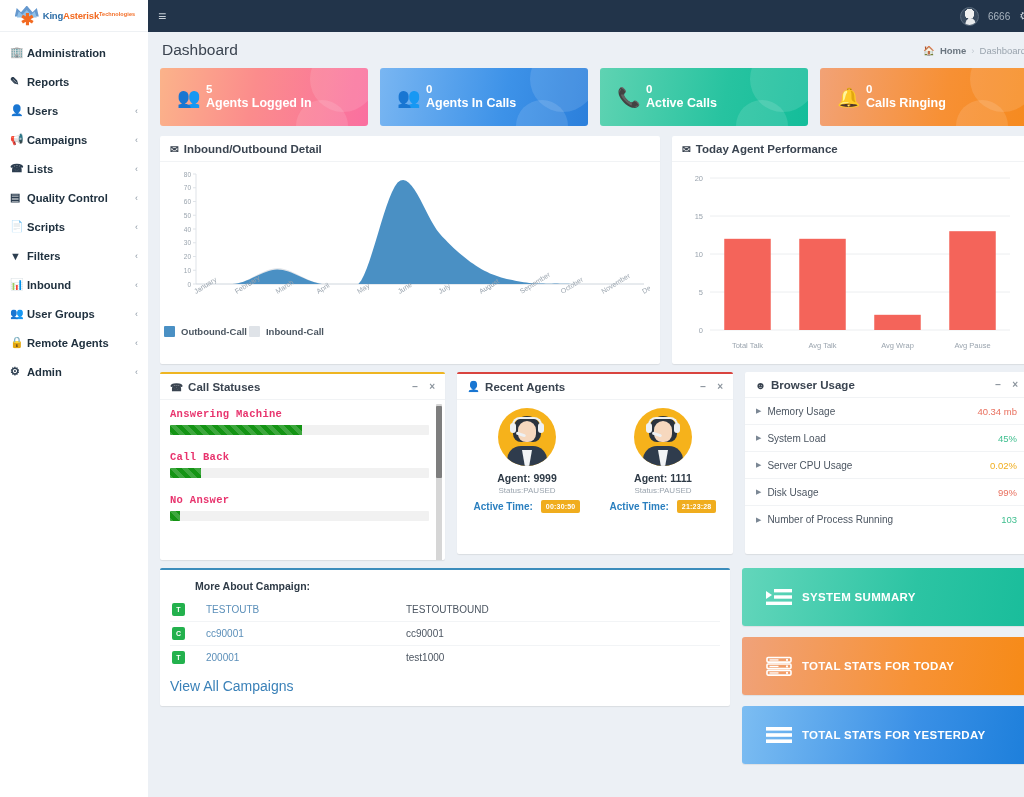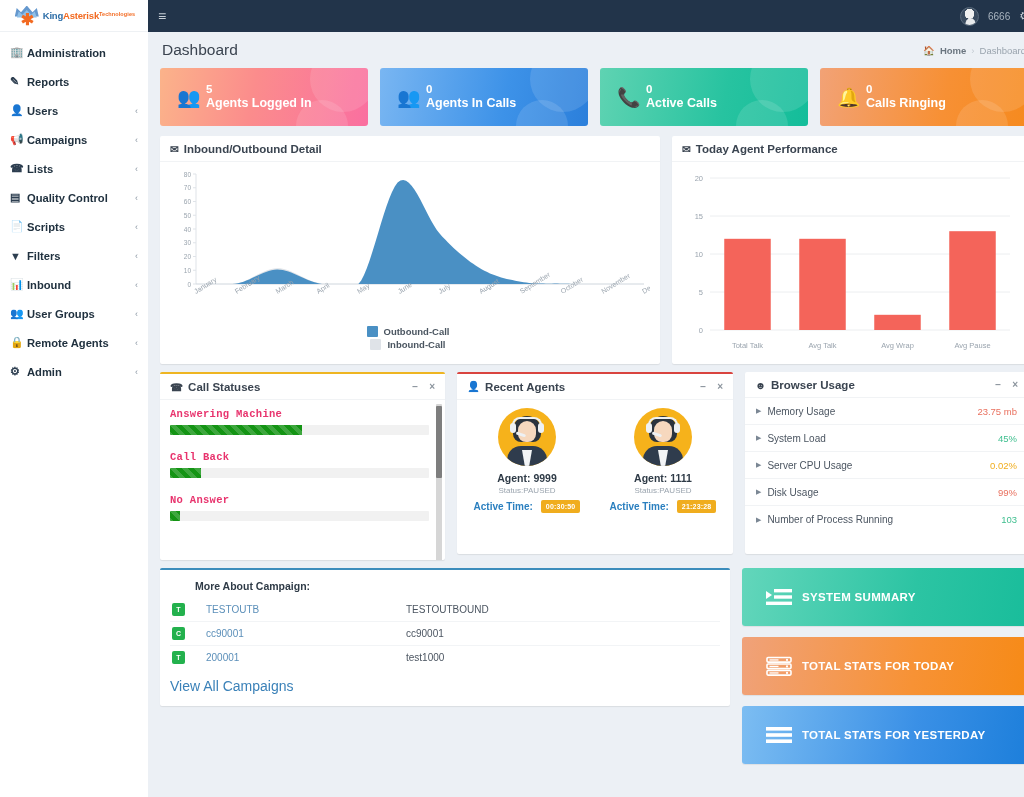--- a/index.html
+++ b/index.html
@@ -109,21 +109,21 @@
   .panel-head .ph-ic { margin-right: 5px; font-size: 10.5px; color: #3a4450; }
   .panel-tools { margin-left: auto; display: flex; gap: 11px; color: #8b949d; font-size: 10px; }
   .panel-tools span { cursor: pointer; }
 
   
   .chart-area-panel { flex: 0 0 500px; height: 228px; }
   .chart-body { padding: 6px 8px 2px 4px; }
   svg.chart { display: block; }
   .yt { font-size: 6.5px; fill: #9aa4ae; text-anchor: end; font-family: "Liberation Sans", sans-serif;}
   .xt { font-size: 7px; fill: #9aa4ae; font-family: "Liberation Sans", sans-serif;}
-  .legend { display: flex; flex-direction: column; align-items: center; gap: 2px; margin-top: -2px; }
+  .legend { display: flex; flex-direction: row; align-items: center; gap: 2px; margin-top: -2px; }
   .leg { display: flex; align-items: center; gap: 6px; font-size: 9.5px; font-weight: 700; color: #4a5560; }
   .sw { width: 11px; height: 11px; border-radius: 1px; }
 
   
   .chart-bar-panel { flex: 1; height: 228px; }
   .bt { font-size: 7.5px; fill: #9aa4ae; font-family: "Liberation Sans", sans-serif;}
 
   
   .mid { display: flex; gap: 12px; padding: 8px 4px 0 4px; }
   .p-call { flex: 0 0 285px; height: 188px; border-top: 2px solid #eeb522; display: flex; flex-direction: column; }
@@ -523,21 +523,21 @@
             <span>Browser Usage</span>
             <span class="panel-tools">
               <span>−</span>
               <span>×</span>
             </span>
           </div>
           <div id="buList">
               <div class="bu-row">
                 <span class="bu-car">▶</span>
                 <span>Memory Usage</span>
-                <span class="bu-val" style="color: rgb(233, 112, 94);">23.75 mb</span>
+                <span class="bu-val" style="color: rgb(233, 112, 94);">40.34 mb</span>
               </div>
               <div class="bu-row">
                 <span class="bu-car">▶</span>
                 <span>System Load</span>
                 <span class="bu-val" style="color: rgb(63, 191, 143);">45%</span>
               </div>
               <div class="bu-row">
                 <span class="bu-car">▶</span>
                 <span>Server CPU Usage</span>
                 <span class="bu-val" style="color: rgb(240, 173, 30);">0.02%</span>

